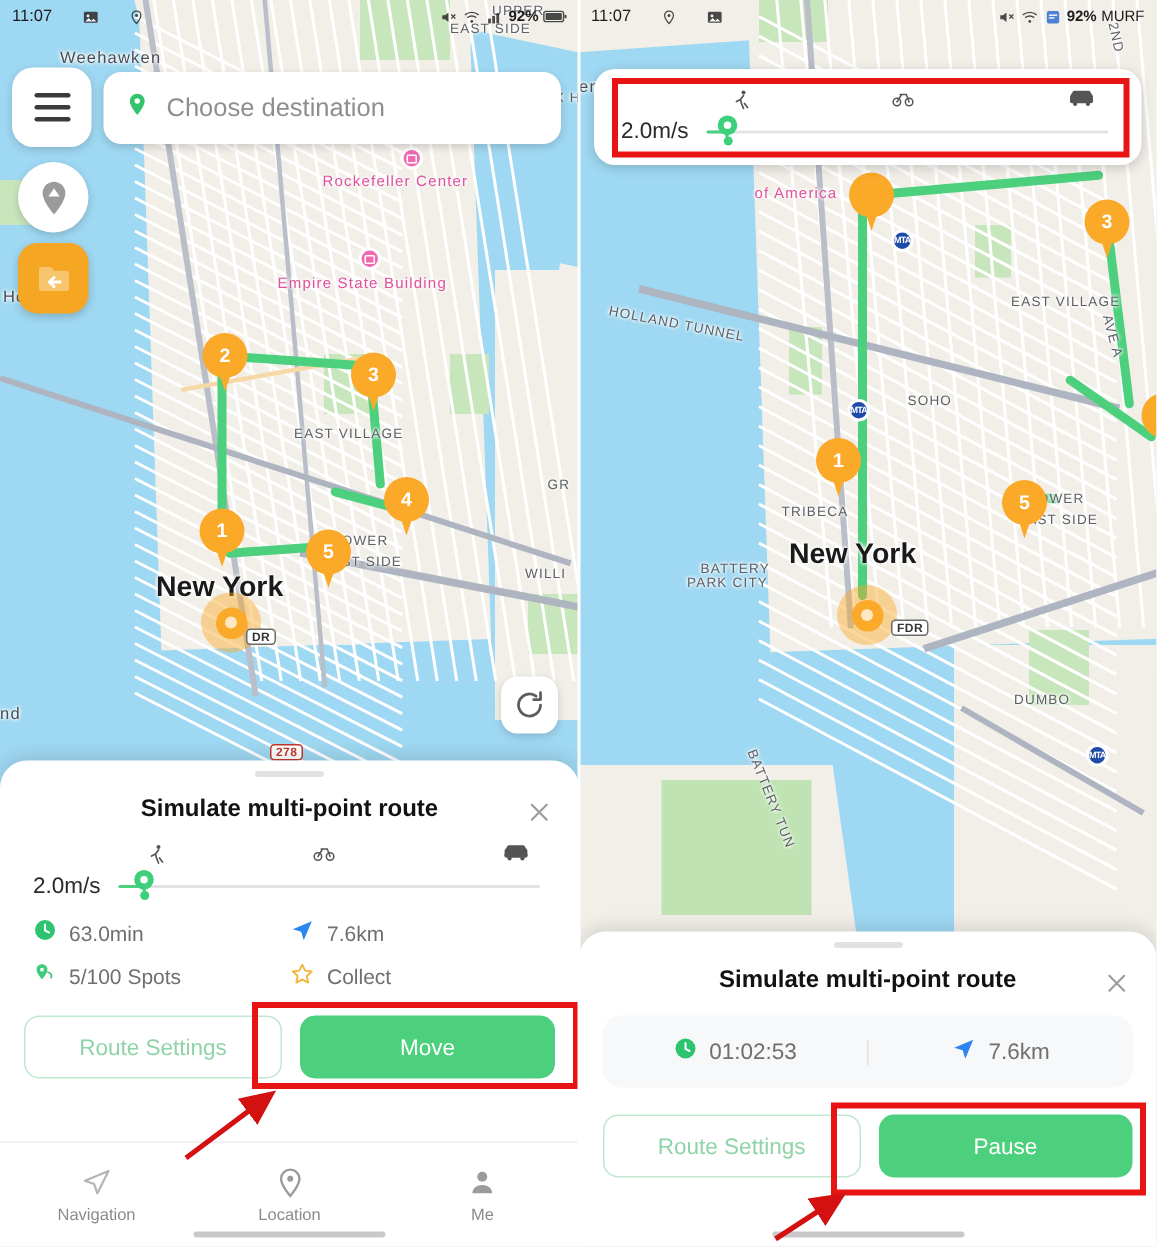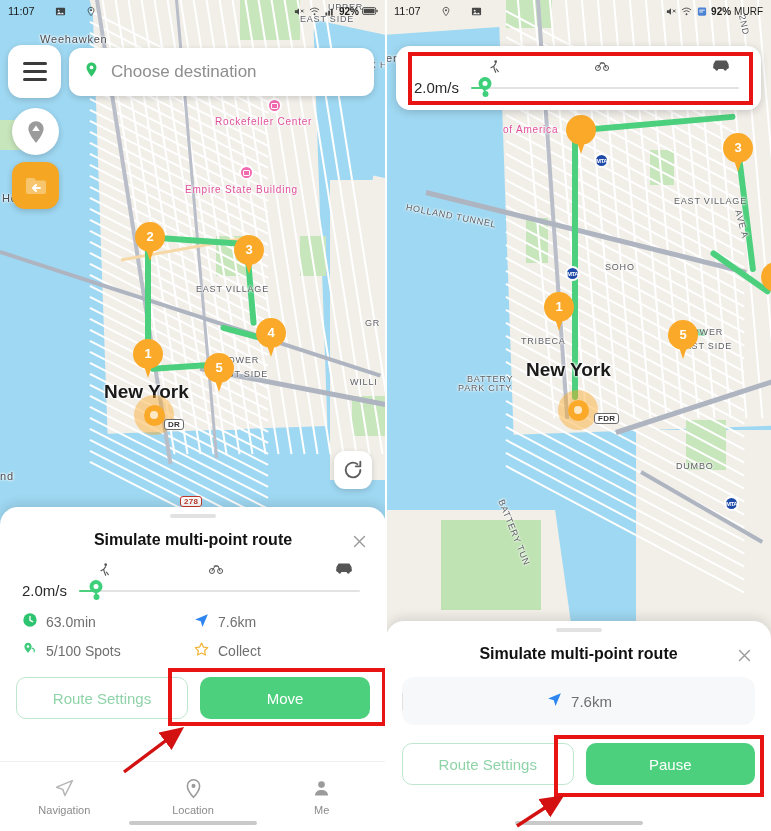--- a/index.html
+++ b/index.html
@@ -726,20 +726,28 @@
       <div class="sheet-title">
         <span>Simulate multi-point route</span>
         <div class="closebtn">
           <svg width="17" height="17" viewBox="0 0 24 24">
               <path d="M5 5l14 14M19 5L5 19" stroke="#9b9b9b" stroke-width="2" stroke-linecap="round"></path>
             </svg>
         </div>
       </div>
 
       <div class="pillstats">
+        <div class="half">
+          <span>
+            <svg width="16" height="16" viewBox="0 0 24 24">
+                <circle cx="12" cy="12" r="10" fill="#2ec46f"></circle>
+                <path d="M12 6.5v6l4 2" stroke="#fff" stroke-width="2" fill="none" stroke-linecap="round"></path>
+              </svg></span>
+          <span>01:02:53</span>
+        </div>
         <div class="vsep"></div>
         <div class="half">
           <span>
             <svg width="17" height="17" viewBox="0 0 24 24">
                 <path d="M21 3L3 10.6l8 2.4 2.4 8L21 3z" fill="#2d86f0"></path>
               </svg></span>
           <span>7.6km</span>
         </div>
       </div>
 

